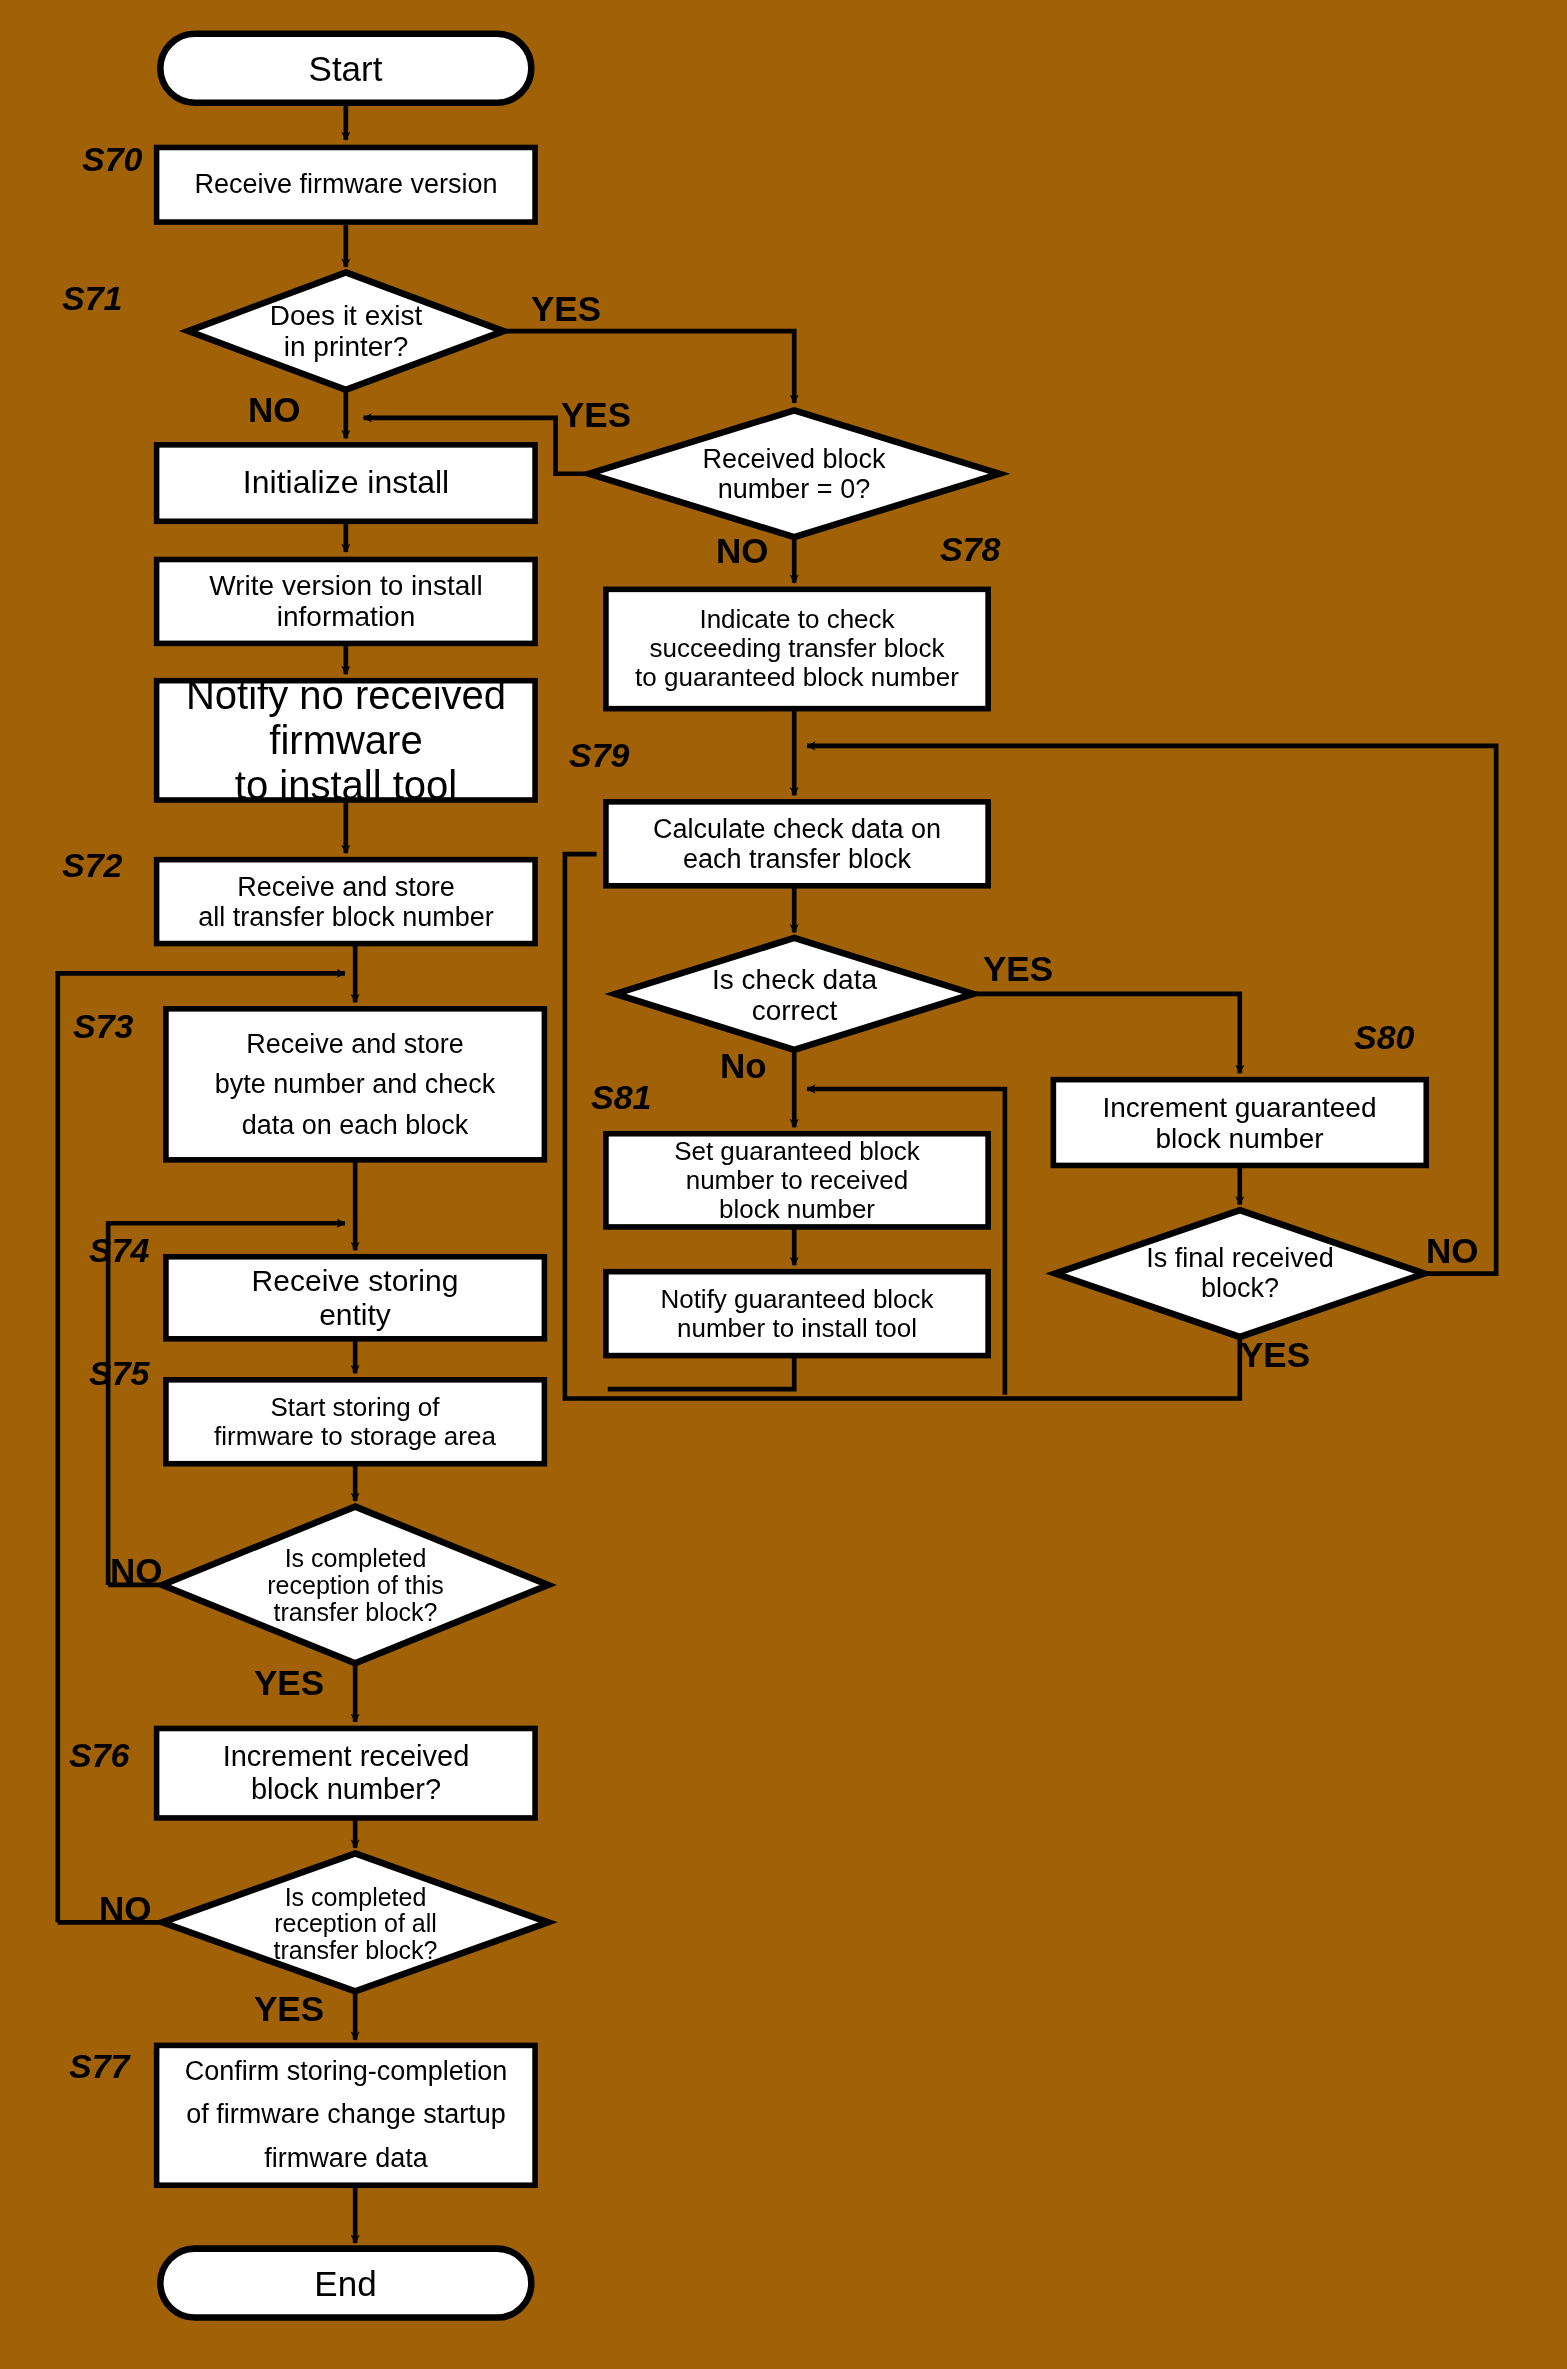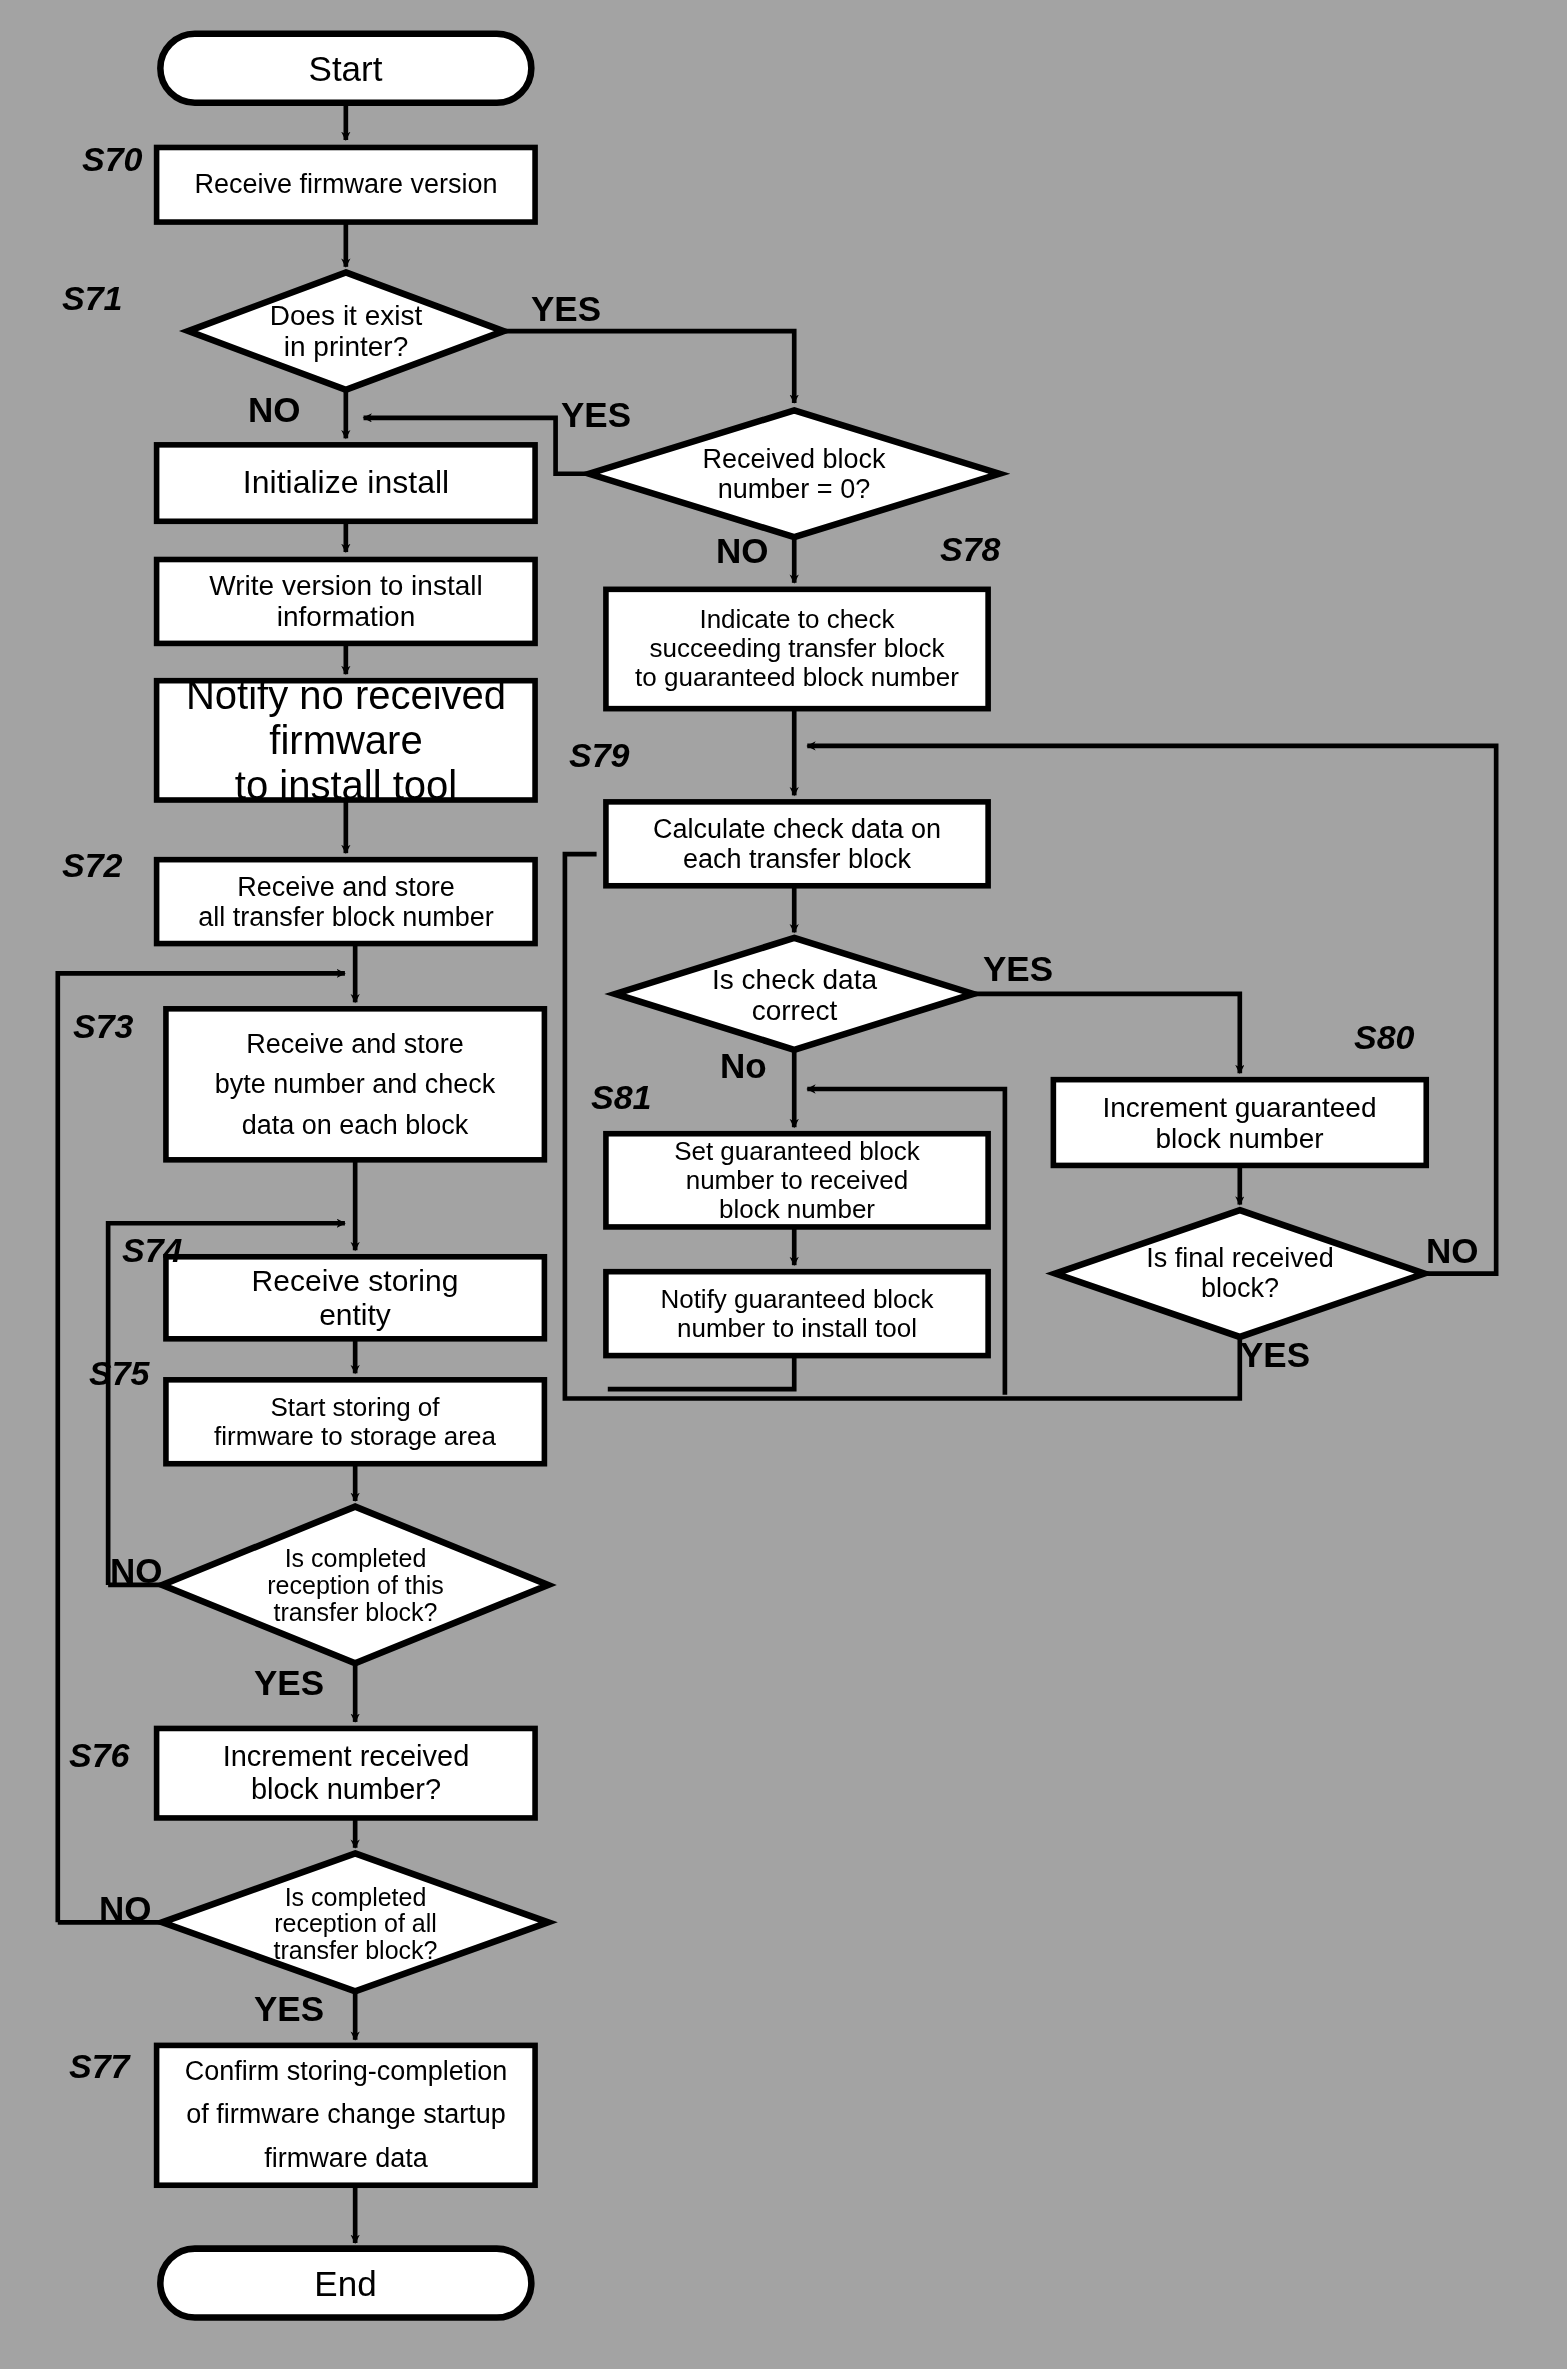--- a/index.html
+++ b/index.html
@@ -1,17 +1,17 @@
 <!DOCTYPE html>
 <html style="font-size:15px"><head>
 <meta charset="utf-8">
 <style>
   html,body{margin:0;padding:0;background:#ffffff;}
   body{font-family:"Liberation Sans", sans-serif;}
-  #stage{position:relative;width:1567px;height:2370px;background:#a3a3a3;overflow:hidden;}
+  #stage{position:relative;width:1567px;height:2370px;background:#a16207;overflow:hidden;}
   #stage svg{position:absolute;left:0;top:0;width:1567px;height:2370px;}
   .nodetext{
     position:absolute;
     display:flex;align-items:center;justify-content:center;
     text-align:center;
     font-family:"Liberation Sans", sans-serif;
     color:#000;
     line-height:1.12;
     white-space:pre-line;
     pointer-events:none;
@@ -204,21 +204,21 @@
   <div class="nodetext" style="left:1053px;top:1080px;width:373px;height:86px;font-size:28px;">Increment guaranteed
 block number</div>
 
   <div class="nodetext" style="left:1091px;top:1232px;width:298px;height:82px;font-size:27px;">Is final received
 block?</div>
 
   <div class="steplabel" style="left:62px;top:140px;font-size:34px;margin-left:20px;">S70</div>
   <div class="steplabel" style="left:62px;top:267px;font-size:34px;margin-top:12px;">S71</div>
   <div class="steplabel" style="left:62px;top:846px;font-size:34px;">S72</div>
   <div class="steplabel" style="left:73px;top:1007px;font-size:34px;">S73</div>
-  <div class="steplabel" style="left:89px;top:1231px;font-size:34px;margin-left:33px;">S74</div>
+  <div class="steplabel" style="left:89px;top:1231px;font-size:34px;">S74</div>
   <div class="steplabel" style="left:89px;top:1354px;font-size:34px;">S75</div>
   <div class="steplabel" style="left:69px;top:1736px;font-size:34px;">S76</div>
   <div class="steplabel" style="left:69px;top:2047px;font-size:34px;">S77</div>
   <div class="steplabel" style="left:940px;top:530px;font-size:34px;">S78</div>
   <div class="steplabel" style="left:569px;top:736px;font-size:34px;">S79</div>
   <div class="steplabel" style="left:1354px;top:1018px;font-size:34px;">S80</div>
   <div class="steplabel" style="left:591px;top:1078px;font-size:34px;">S81</div>
 
   <div class="edgelabel" style="left:531px;top:289px;font-size:35px;">YES</div>
   <div class="edgelabel" style="left:248px;top:390px;font-size:35px;">NO</div>

